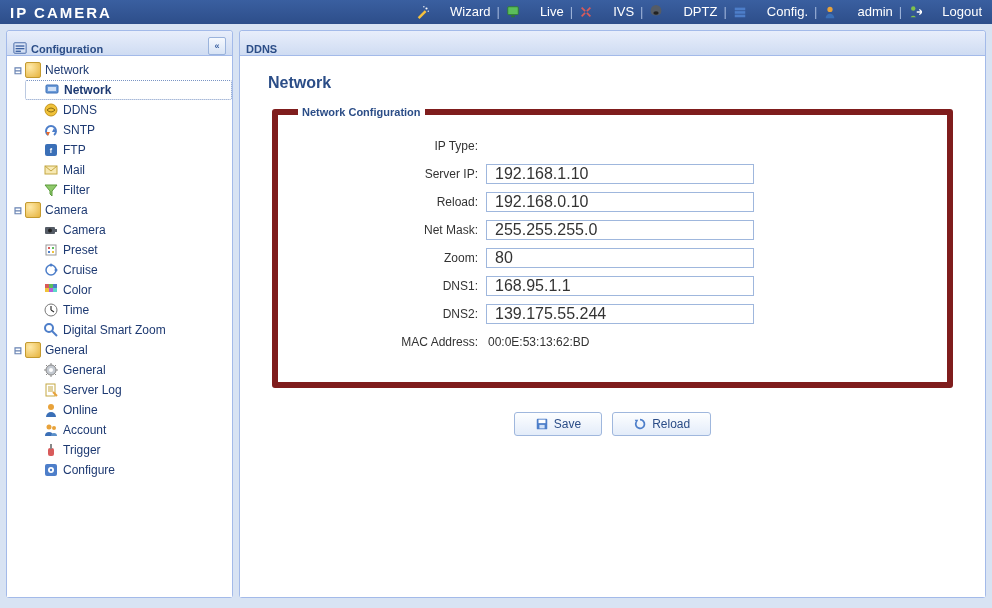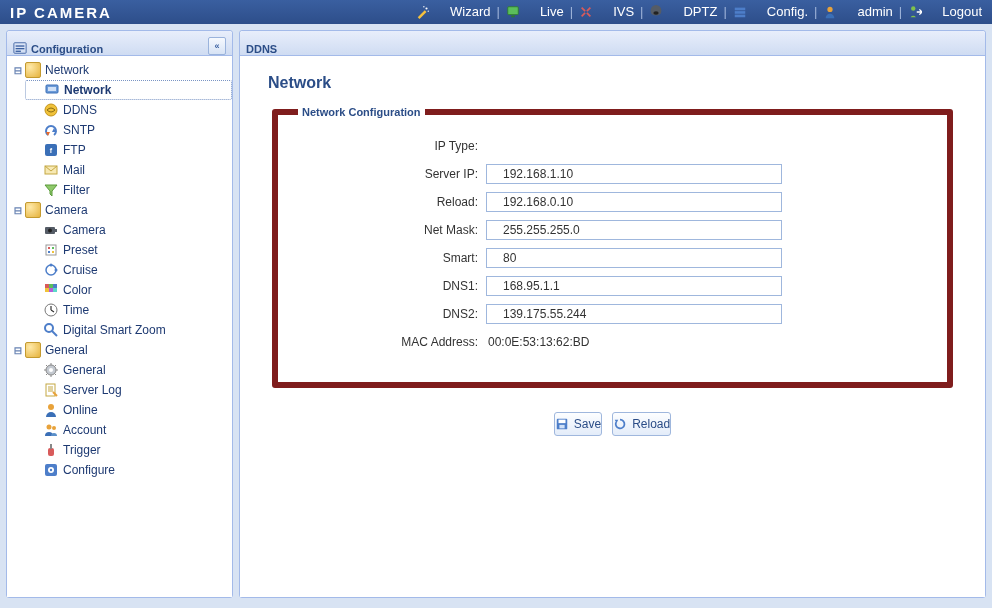--- a/index.html
+++ b/index.html
@@ -25,25 +25,25 @@
 .tree-children{padding-left:18px}
 .folder-ic{background:radial-gradient(circle at 30% 30%,#ffe9a8,#e5b33e);border:1px solid #c49a2f;border-radius:2px;box-sizing:border-box}
 .leaf-ic{border-radius:2px;box-sizing:border-box}
 .content-body{flex:1;background:#fff;padding:12px 20px;overflow:auto}
 .page-title{font-size:16px;font-weight:bold;color:#2b4d87;margin:6px 0 14px 8px}
 fieldset.group{border:6px solid #7f1d1d;border-radius:3px;padding:14px 20px 26px 20px;margin:12px}
 fieldset.group legend{color:#2b4d87;font-weight:bold;font-size:11px;padding:0 4px}
 .form-row{display:flex;align-items:center;height:28px}
 .form-lbl{width:180px;text-align:right;padding-right:8px;color:#333}
 .form-val{flex:1}
-.form-val input[type=text]{width:296px;height:20px;border:1px solid #9fb7dd;padding:0 16px;font-size:12px;color:#333;box-sizing:border-box}
+.form-val input[type=text]{width:268px;height:20px;border:1px solid #9fb7dd;padding:0 8px;font-size:16px;color:#333;box-sizing:border-box}
 .radio-group{display:flex;gap:30px;color:#333}
 .radio-group label{display:flex;align-items:center;gap:4px}
 .btn-row{display:flex;justify-content:center;gap:10px;margin-top:24px}
-.btn{height:24px;border:1px solid #9fb7dd;border-radius:3px;background:linear-gradient(#fdfeff,#e3ecf9);color:#2b4d87;padding:0 0;display:flex;align-items:center;gap:5px;cursor:pointer;font-size:12px}
+.btn{height:24px;border:1px solid #9fb7dd;border-radius:3px;background:linear-gradient(#fdfeff,#e3ecf9);color:#2b4d87;padding:0 20px;display:flex;align-items:center;gap:5px;cursor:pointer;font-size:12px}
 .btn .ic{width:14px;height:14px}
 .mac{color:#333;padding-left:2px}
 svg{display:block}
 </style>
 </head>
 <body>
 
 <div class="top-bar">
   <span class="top-title">IP CAMERA</span>
   <div class="top-nav">
@@ -376,21 +376,21 @@
         </div>
         <div class="form-row">
           <div class="form-lbl">Reload:</div>
           <div class="form-val"><input type="text" value="192.168.0.10" style=""></div>
         </div>
         <div class="form-row">
           <div class="form-lbl">Net Mask:</div>
           <div class="form-val"><input type="text" value="255.255.255.0" style=""></div>
         </div>
         <div class="form-row">
-          <div class="form-lbl">Smart:</div>
+          <div class="form-lbl">Zoom:</div>
           <div class="form-val"><input type="text" value="80" style=""></div>
         </div>
         <div class="form-row">
           <div class="form-lbl">DNS1:</div>
           <div class="form-val"><input type="text" value="168.95.1.1" style=""></div>
         </div>
         <div class="form-row">
           <div class="form-lbl">DNS2:</div>
           <div class="form-val"><input type="text" value="139.175.55.244" style=""></div>
         </div>

